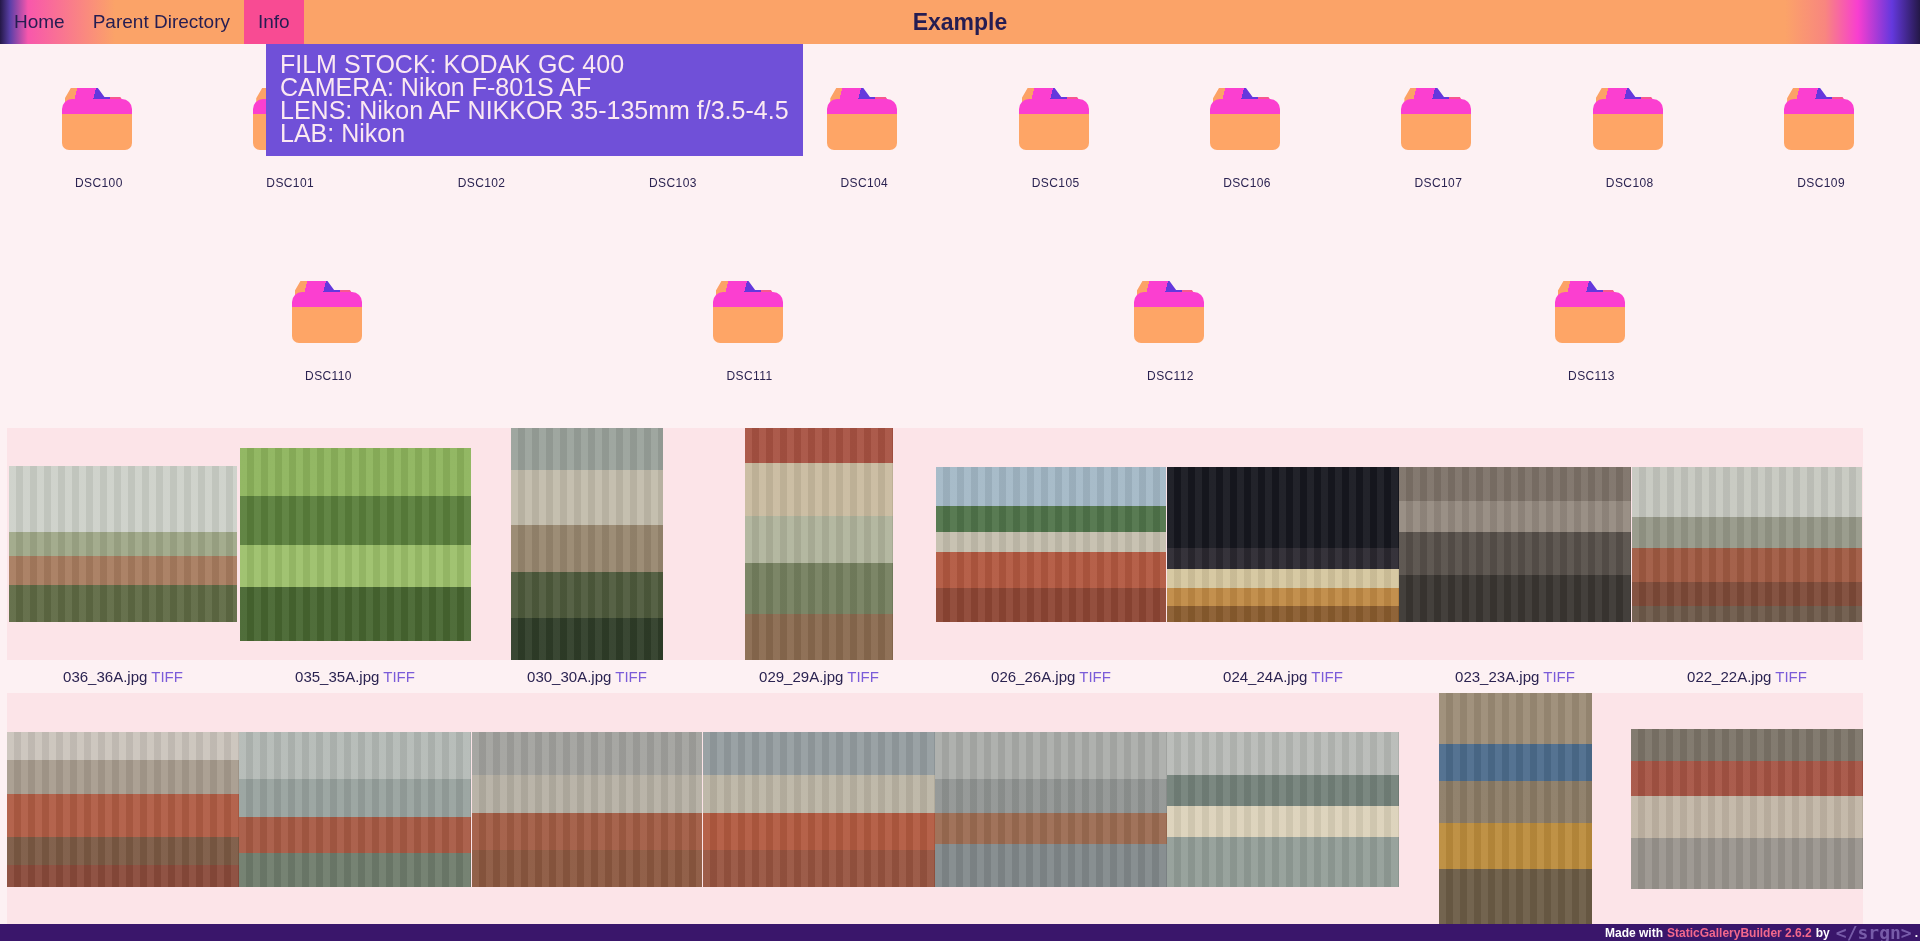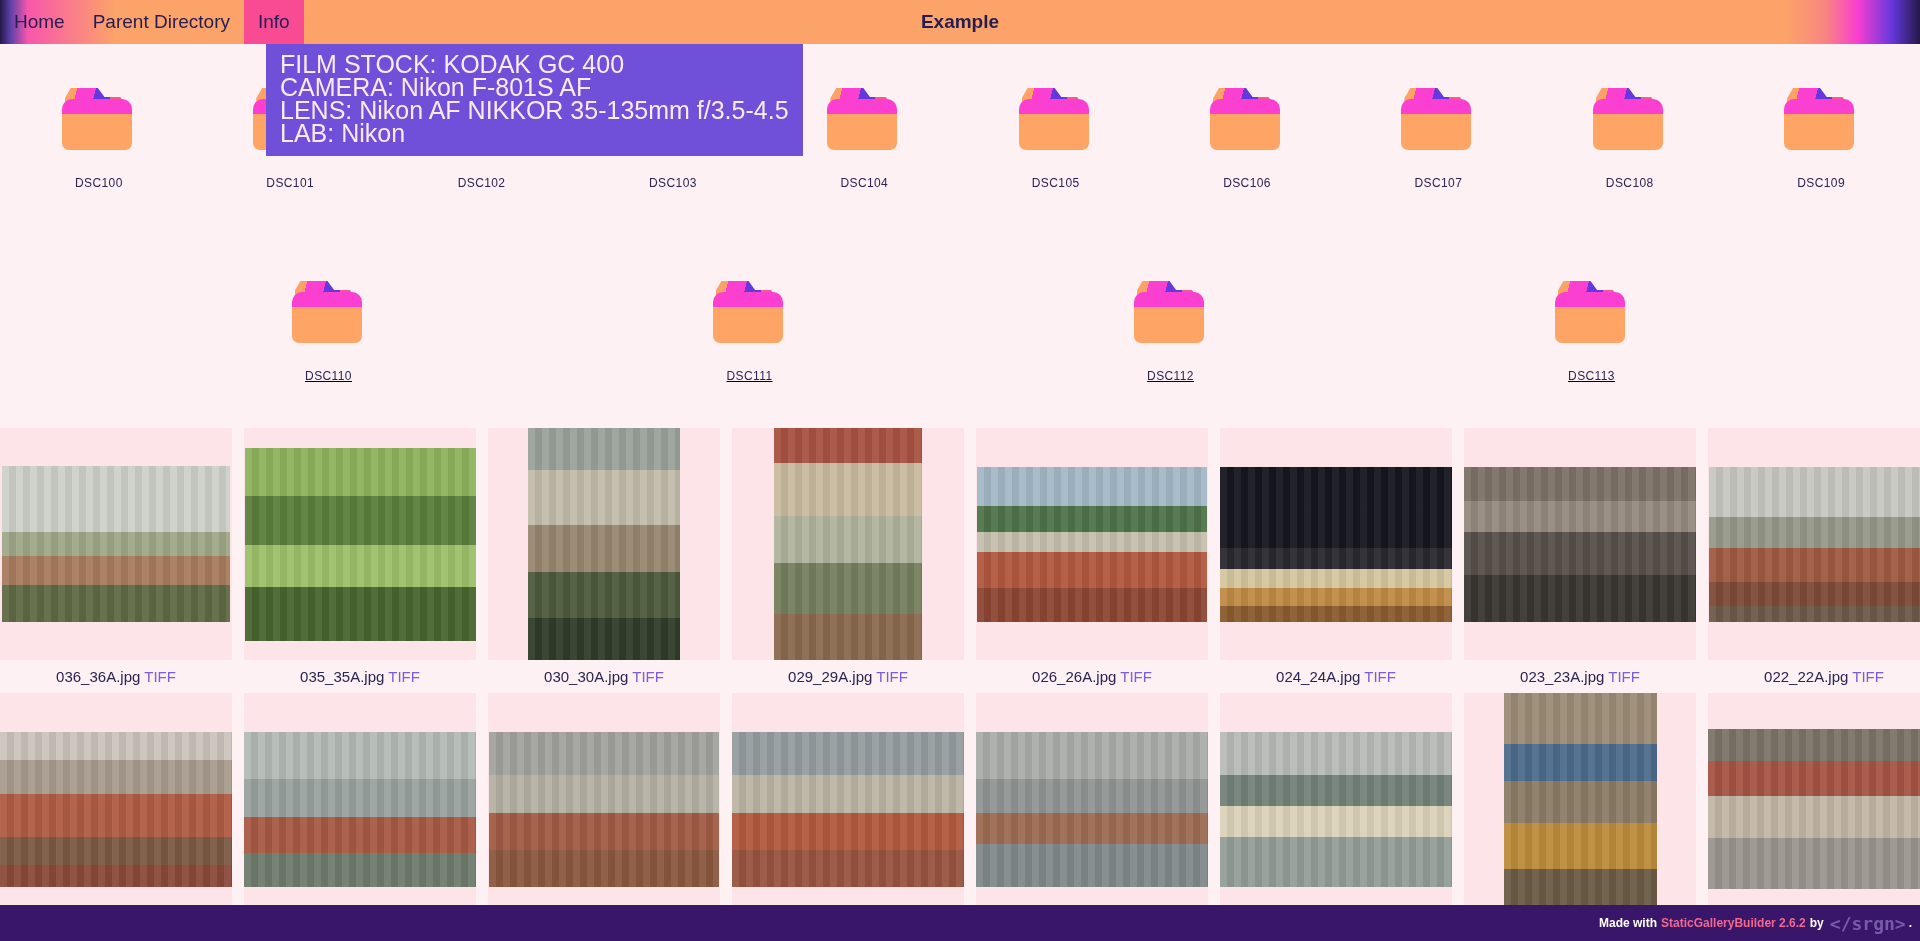--- a/index.html
+++ b/index.html
@@ -10,63 +10,63 @@
   .nav { position:relative; height:44px; display:flex; align-items:stretch;
     background:linear-gradient(90deg,
       #241847 0px, #5a3fa8 10px, #f857ac 28px, #fba368 115px,
       #fba368 calc(100% - 135px), #f8867f calc(100% - 95px),
       #f83ed0 calc(100% - 62px), #6438dd calc(100% - 28px), #241847 100%); }
   .nav-link { display:flex; align-items:center; padding:0 14px;
     font-size:19px; font-weight:normal; color:#251d52; cursor:pointer; }
   .nav-link.active { background:#f84b93; }
   .nav-title { position:absolute; left:0; right:0; top:0; bottom:0;
     display:flex; align-items:center; justify-content:center;
-    font-size:19px; font-weight:bold; color:#251d52; pointer-events:none; }
+    font-size:23px; font-weight:bold; color:#251d52; pointer-events:none; }
 
   
   .popup { position:absolute; left:266px; top:44px; z-index:9;
     background:#7050d8; color:#fbe9f2; padding:9px 14px 11px 14px;
     font-size:25px; line-height:23px; min-width:406px; }
 
   
   .folder-row { display:flex; justify-content:space-evenly; }
   .folder-row.r1 { margin-top:44px; }
-  .folder-row.r2 { margin-top:91px;text-decoration:underline; }
+  .folder-row.r2 { margin-top:91px; }
   .folder-item { width:185px; display:flex; flex-direction:column;
     align-items:center; cursor:pointer; }
   .folder { position:relative; width:74px; height:62px; }
   .folder .back { position:absolute; left:3px; top:0; width:66px; height:30px;
     background:linear-gradient(105deg, #fca266 0 12px, #fb3fd0 12px 30px,
       #6438dd 30px 46px, #f7588f 46px 62px, #fb3fd0 62px);
     clip-path:polygon(0 100%, 0 34%, 9% 0, 50% 0, 60% 30%, 84% 30%, 93% 58%, 100% 100%); }
   .folder .front { position:absolute; left:0; right:4px; top:11px; bottom:0;
     border-radius:10px 10px 7px 7px;
     background:linear-gradient(180deg, #fb3fd0 0 15px, #fea566 15px); }
   .folder-label { margin-top:26px; font-size:12px; letter-spacing:.4px;
     color:#2b2351; }
 
   
-  .gallery-row { display:flex; gap:12px; }
+  .gallery-row { display:flex; gap:0; padding-left:7px; }
   .gallery-row.r1 { margin-top:45px; }
   .gallery-row.r2 { margin-top:8px; }
   .gitem { width:232px; flex:0 0 auto; }
   .gcell { width:232px; height:232px; background:#fce4e8;
     display:flex; align-items:center; justify-content:center; }
   .photo { cursor:pointer;
     background-blend-mode:normal; position:relative; overflow:hidden; }
   .photo::after { content:""; position:absolute; inset:0;
     background:repeating-linear-gradient(90deg, rgba(255,255,255,.05) 0 7px,
       rgba(0,0,0,.06) 7px 14px); }
   .glabel { margin-top:8px; text-align:center; font-size:15px; color:#2b2351; }
   .glabel .tiff { color:#7b5cd9; text-decoration:none; cursor:pointer; }
 
   
-  .footer { position:fixed; left:0; right:0; bottom:0; height:36px;
+  .footer { position:fixed; left:0; right:0; bottom:0; height:17px;
     background:#3a166b; display:flex; align-items:center;
-    justify-content:flex-end; padding-right:8px; font-size:12px;
+    justify-content:flex-end; padding-right:2px; font-size:12px;
     font-weight:bold; color:#ffffff; z-index:20; }
   .footer .b-link { color:#f2688c; margin:0 4px; cursor:pointer; }
   .footer .logo { font-family:"DejaVu Sans Mono", monospace; font-size:18px;
     color:rgba(170,150,220,.55); margin:0 3px 0 6px; cursor:pointer; }
 </style>
 </head>
 <body>
 
 <div class="nav">
   <div class="nav-link">Home</div>

